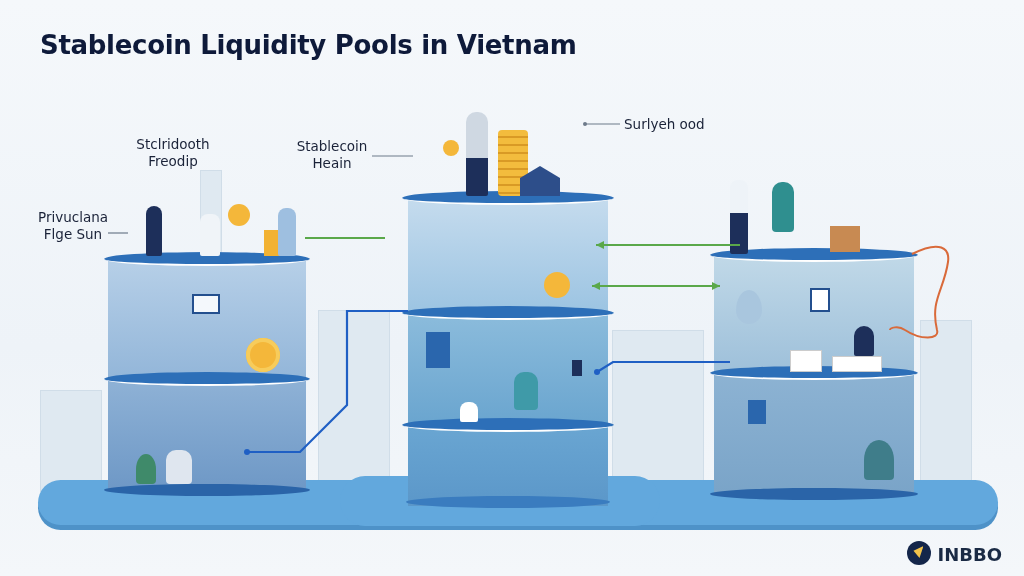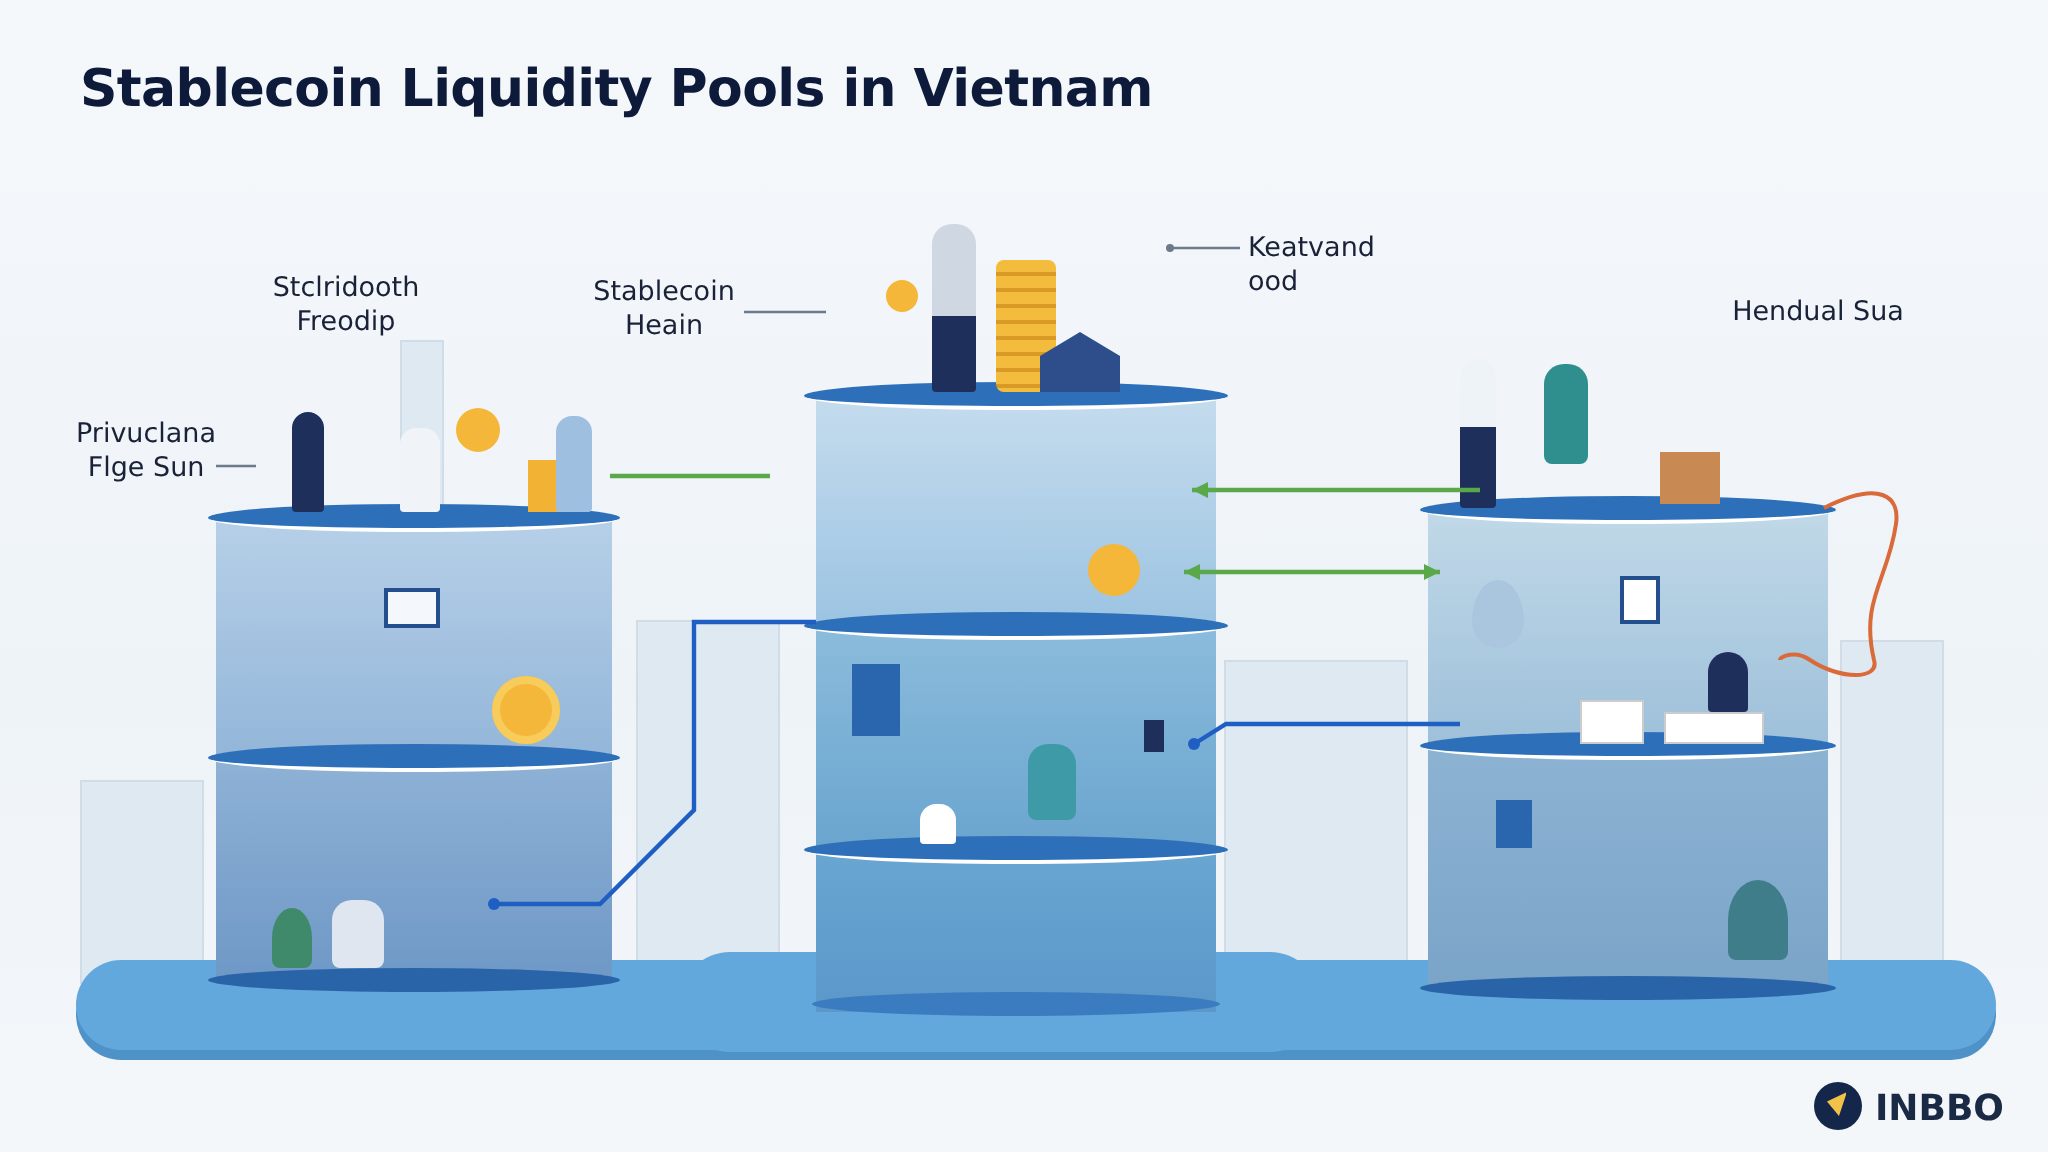--- a/index.html
+++ b/index.html
@@ -121,21 +121,20 @@
   <div>Freodip</div>
 </div>
 <div class="abs label" style="left:28px;top:209px;width:90px;">
   <div>Privuclana</div>
   <div>Flge Sun</div>
 </div>
 <div class="abs label" style="left:288px;top:138px;width:88px;">
   <div>Stablecoin</div>
   <div>Heain</div>
 </div>
-<div class="abs label" style="left:624px;top:116px;width:90px;text-align:left;">Keatvand ood</div>
+<div class="abs label" style="left:624px;top:116px;width:90px;text-align:left;">Surlyeh ood</div>
 <div class="abs label" style="left:834px;top:148px;width:150px;">
-  <div>Hendual Sua</div>
 </div>
 
 <div id="logo" class="abs">
   <div id="logo-mark"></div>
   <span id="logo-text">INBBO</span>
 </div>
 
 </body></html>

